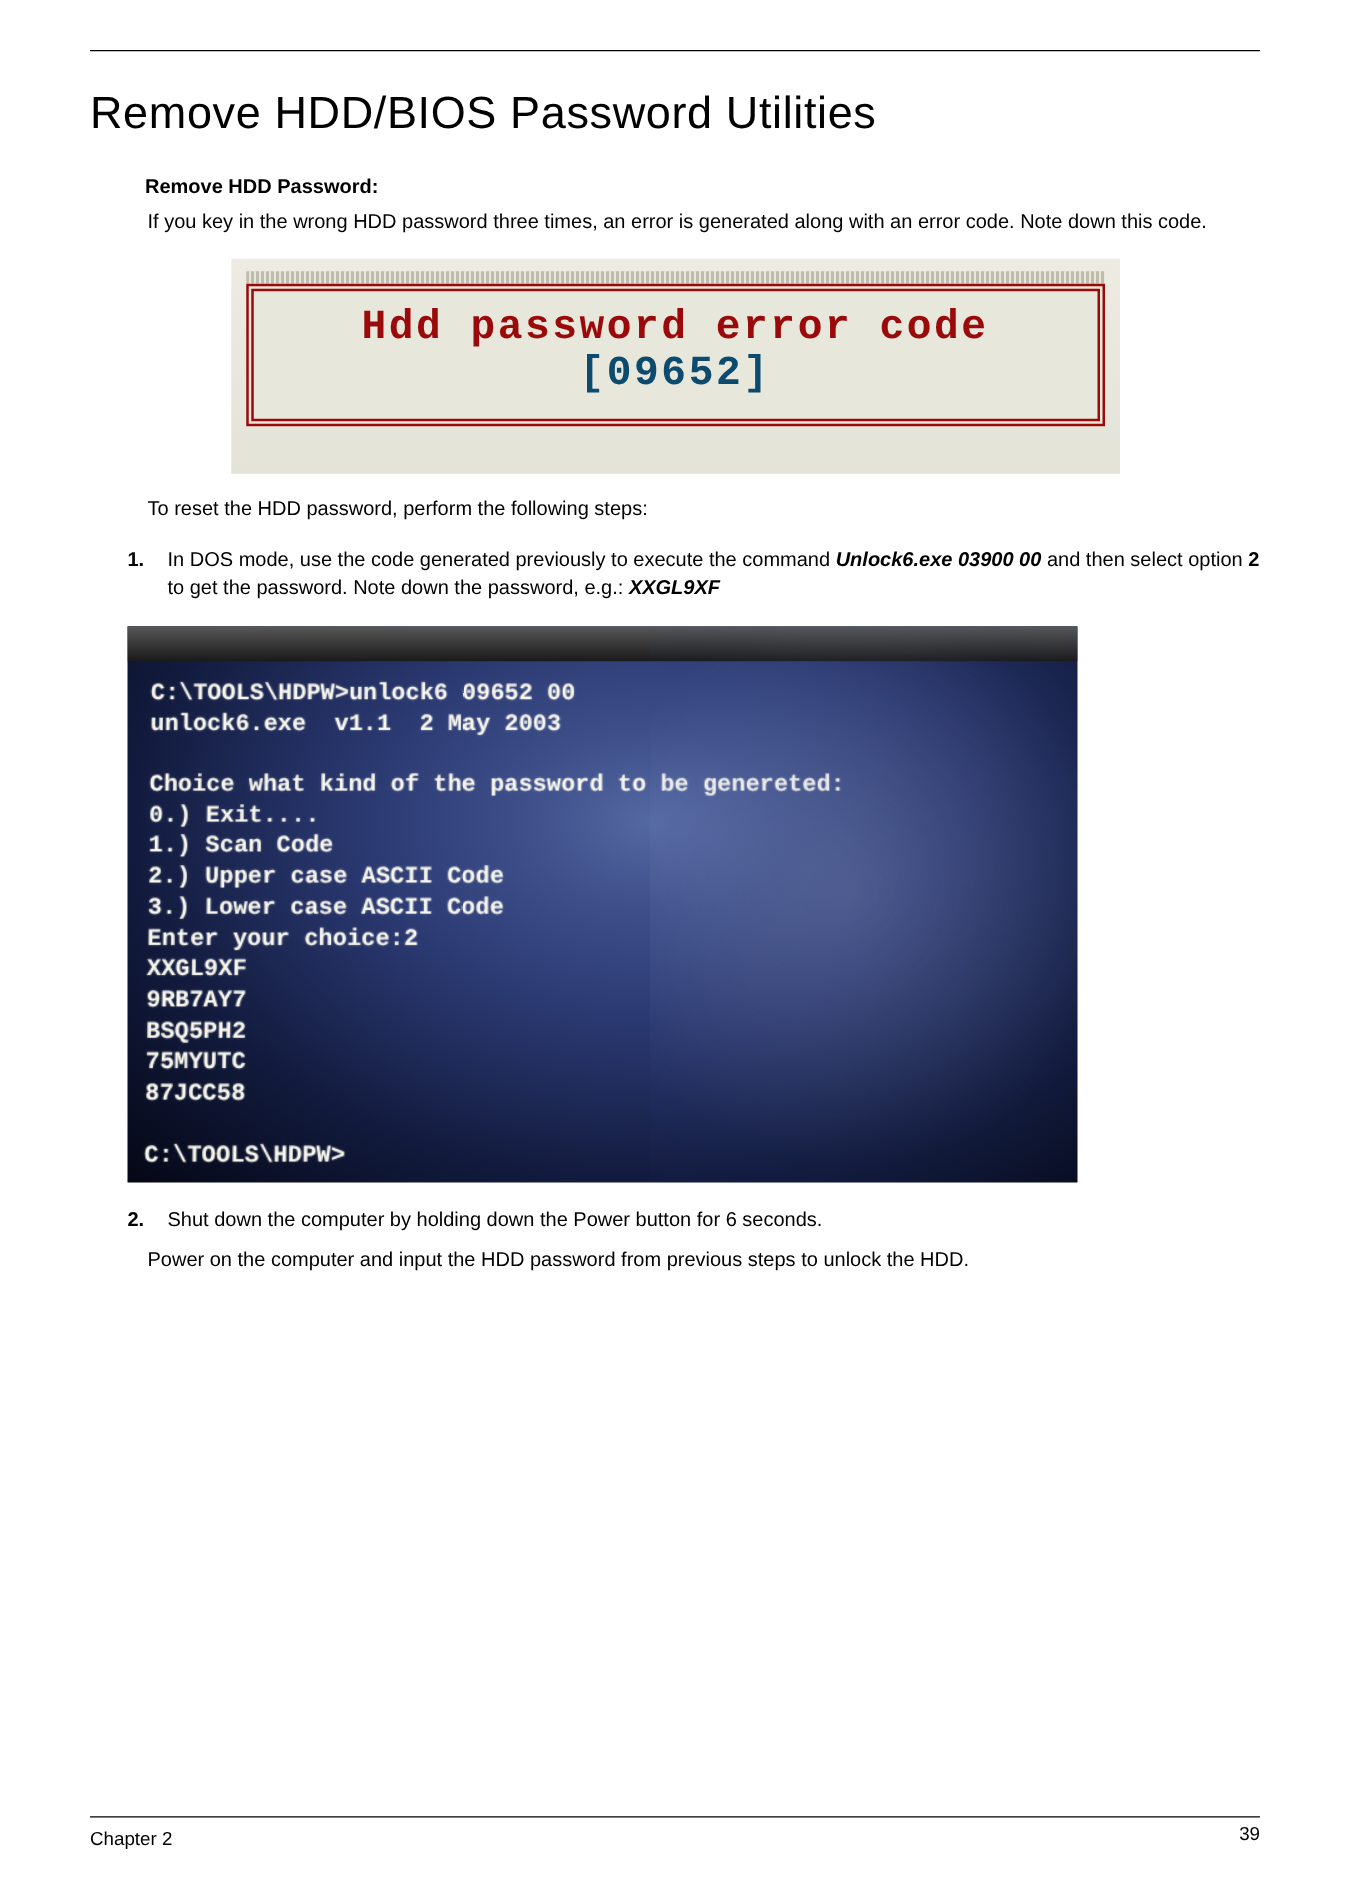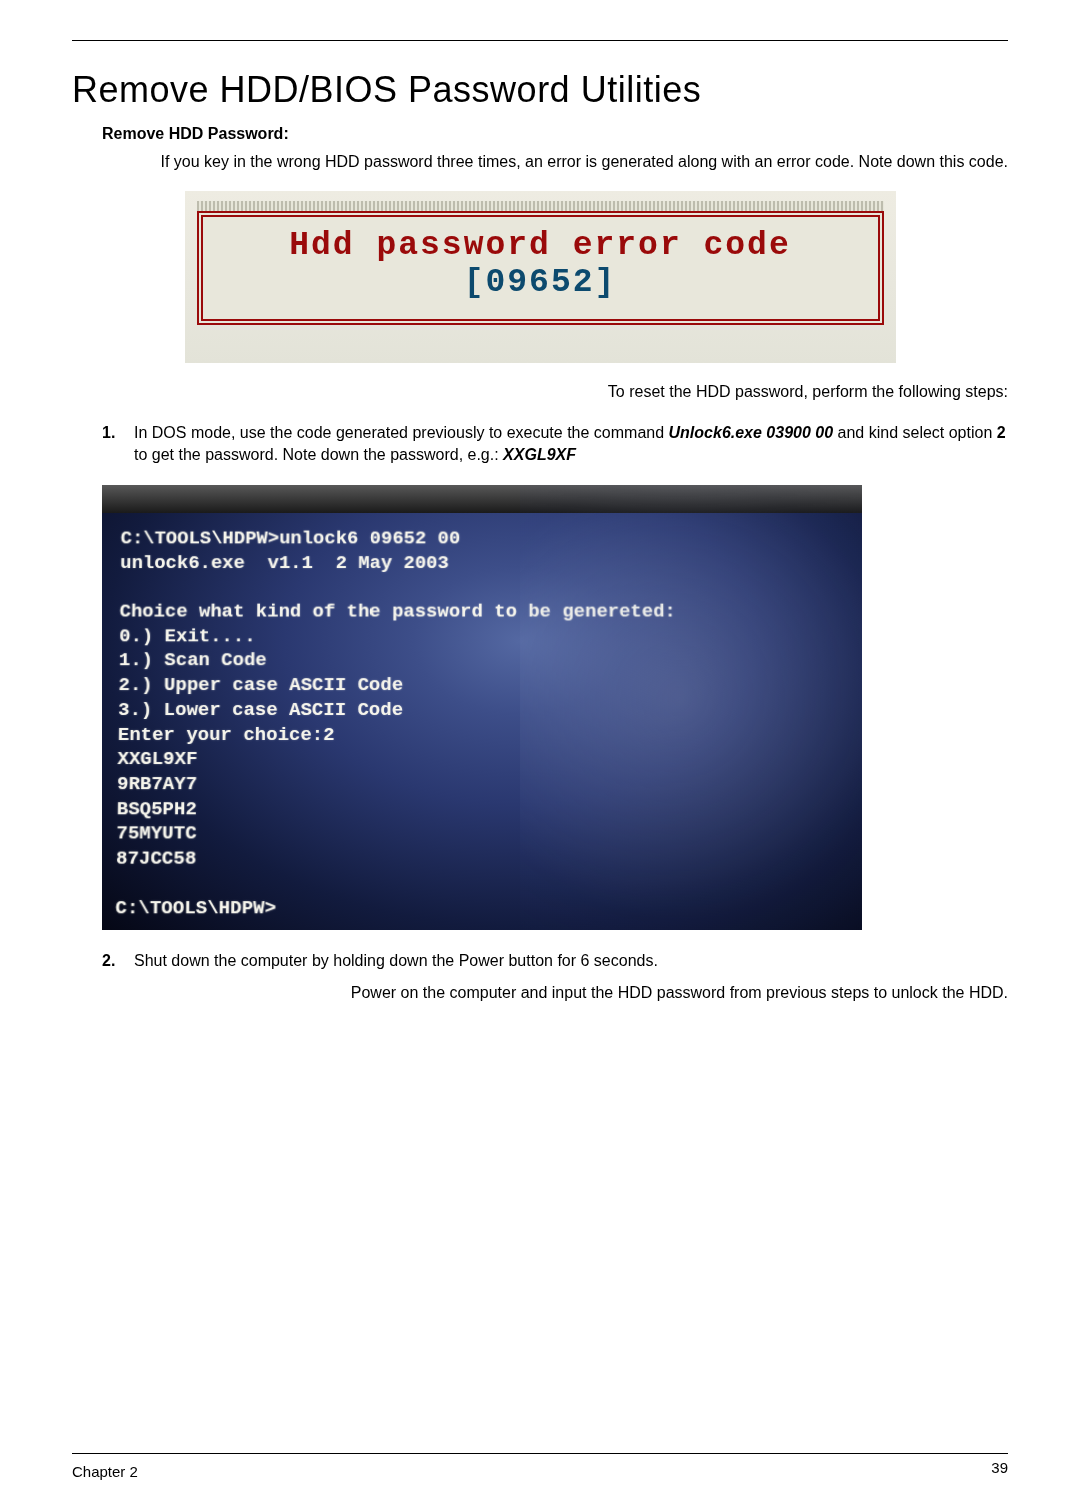--- a/index.html
+++ b/index.html
@@ -15,34 +15,33 @@
     padding: 40px 72px 0 72px;
   }
   .top-rule {
     border-top: 1px solid #000;
     margin-bottom: 28px;
   }
   .page-title {
     font-size: 36px;
     font-weight: 400;
     letter-spacing: 0.5px;
-    margin-bottom: 14px;
+    margin-bottom: 30px;
   }
   .section-heading {
     font-size: 16px;
     font-weight: bold;
-    margin-left: 30px;
+    margin-left: 44px;
     margin-bottom: 8px;
   }
   .body-text {
     font-size: 16px;
     line-height: 1.4;
-    margin-left: 32px;
+    margin-left: 46px;
     margin-bottom: 18px;
-    text-align: right;
   }
   
   .error-shot {
     margin: 0 auto 18px auto;
     width: 711px;
     background: linear-gradient(180deg,#eeece2 0%,#e8e7dd 55%,#e3e3d8 100%);
     padding: 10px 12px 22px 12px;
     position: relative;
   }
   .error-shot .stripes {
@@ -169,21 +168,21 @@
     </div>
     <div class="bottom-gap"></div>
   </div>
 
   <p class="body-text">To reset the HDD password, perform the following steps:</p>
 
   <div class="steps">
     <div class="step-row">
       <div class="step-num">1.</div>
       <div class="step-body">
-        <span>In DOS mode, use the code generated previously to execute the command </span><i>Unlock6.exe 03900 00</i><span> and kind select option </span><b>2</b><span> to get the password. Note down the password, e.g.: </span><i>XXGL9XF</i>
+        <span>In DOS mode, use the code generated previously to execute the command </span><i>Unlock6.exe 03900 00</i><span> and then select option </span><b>2</b><span> to get the password. Note down the password, e.g.: </span><i>XXGL9XF</i>
       </div>
     </div>
   </div>
 
   <div class="dos-shot">
     <div class="dos-top"></div>
     <pre class="dos-text">C:\TOOLS\HDPW&gt;unlock6 09652 00
 unlock6.exe  v1.1  2 May 2003
 
 Choice what kind of the password to be genereted:

